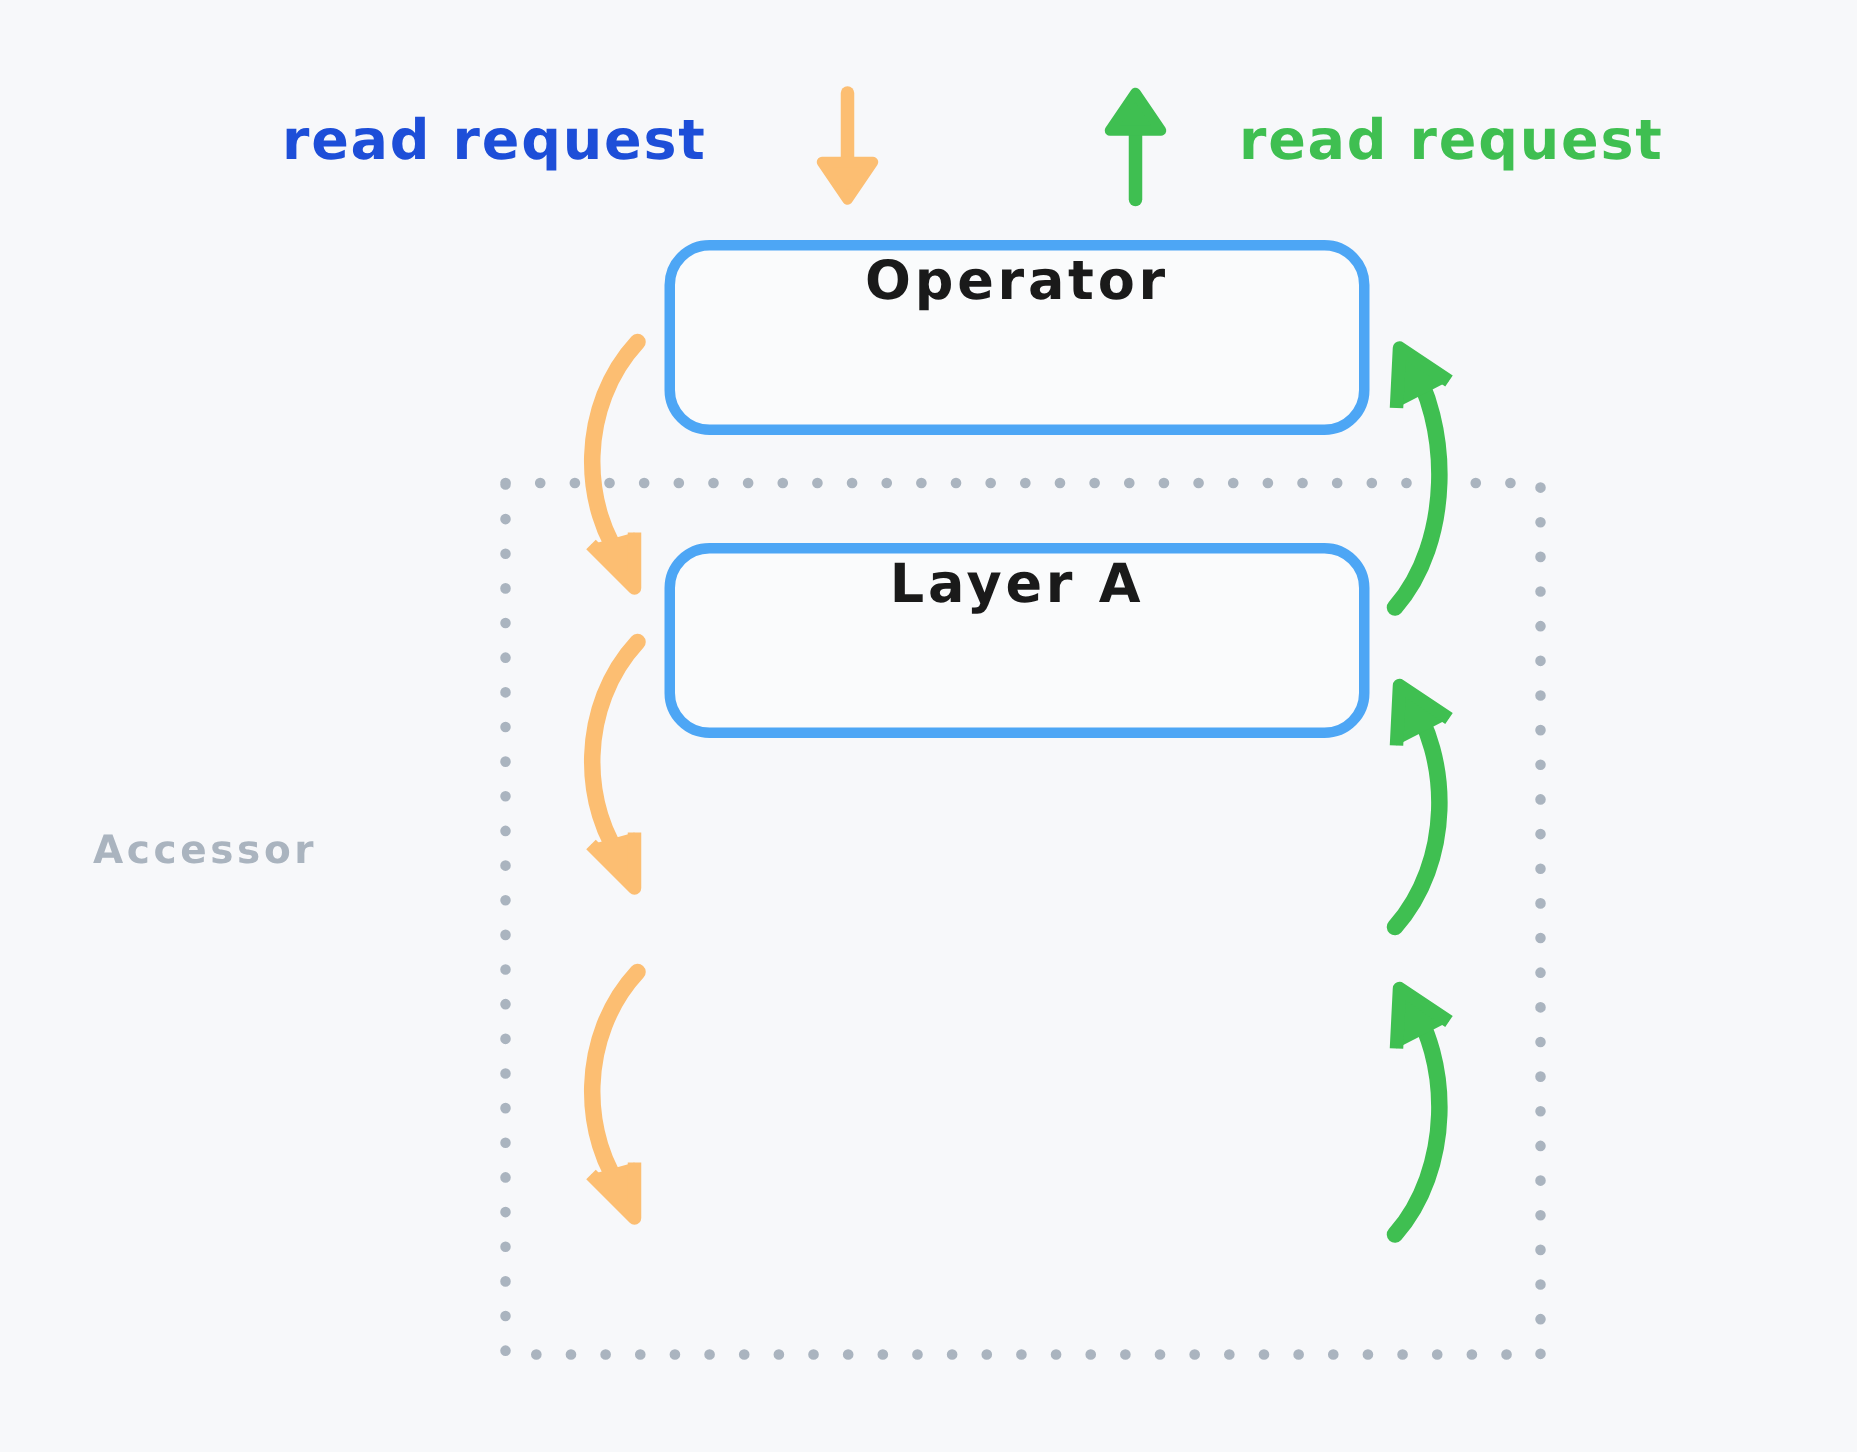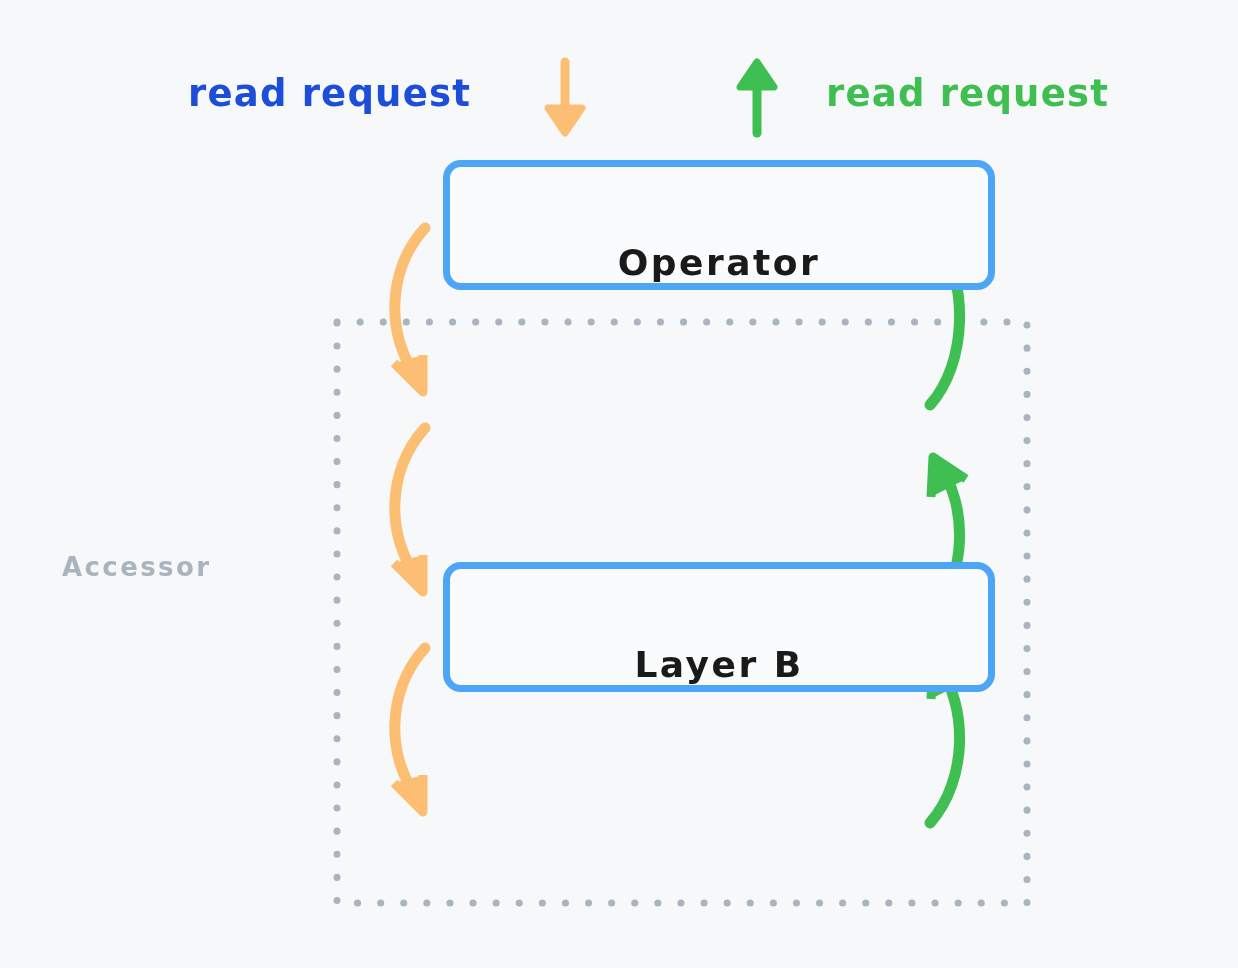--- a/index.html
+++ b/index.html
@@ -58,28 +58,28 @@
     font-size: 26px;
     font-weight: 700;
     letter-spacing: 2.4px;
     color: #aab4bf;
     white-space: nowrap;
   }
   
   .node-box {
     position: absolute;
     left: 443px;
-    width: 552px;
+    width: 470px;
     height: 130px;
     box-sizing: border-box;
     border: 7px solid #4da6f5;
-    border-radius: 18px;
+    border-radius: 30px;
     background: #fafbfc;
     display: flex;
-    align-items: flex-end;
+    align-items: flex-start;
     justify-content: center;
   }
   .node-label {
     font-family: "DejaVu Sans", sans-serif;
     font-size: 36px;
     font-weight: 700;
     letter-spacing: 2.5px;
     color: #1a1a1a;
     white-space: nowrap;
   }
@@ -137,19 +137,19 @@
   <div class="edge-label" id="label-read-request">read request</div>
 
   <div class="edge-label" id="label-read-response">read request</div>
 
   <div id="group-label">Accessor</div>
 
   <div class="node-box" id="node-operator">
     <span class="node-label">Operator</span>
   </div>
 
+  <div class="node-box" id="node-layer-a">
+    <span class="node-label">Layer A</span>
+  </div>
 
-  <div class="node-box" id="node-layer-b">
-    <span class="node-label">Layer B</span>
-  </div>
 
 
 </div>
 
 </body></html>

